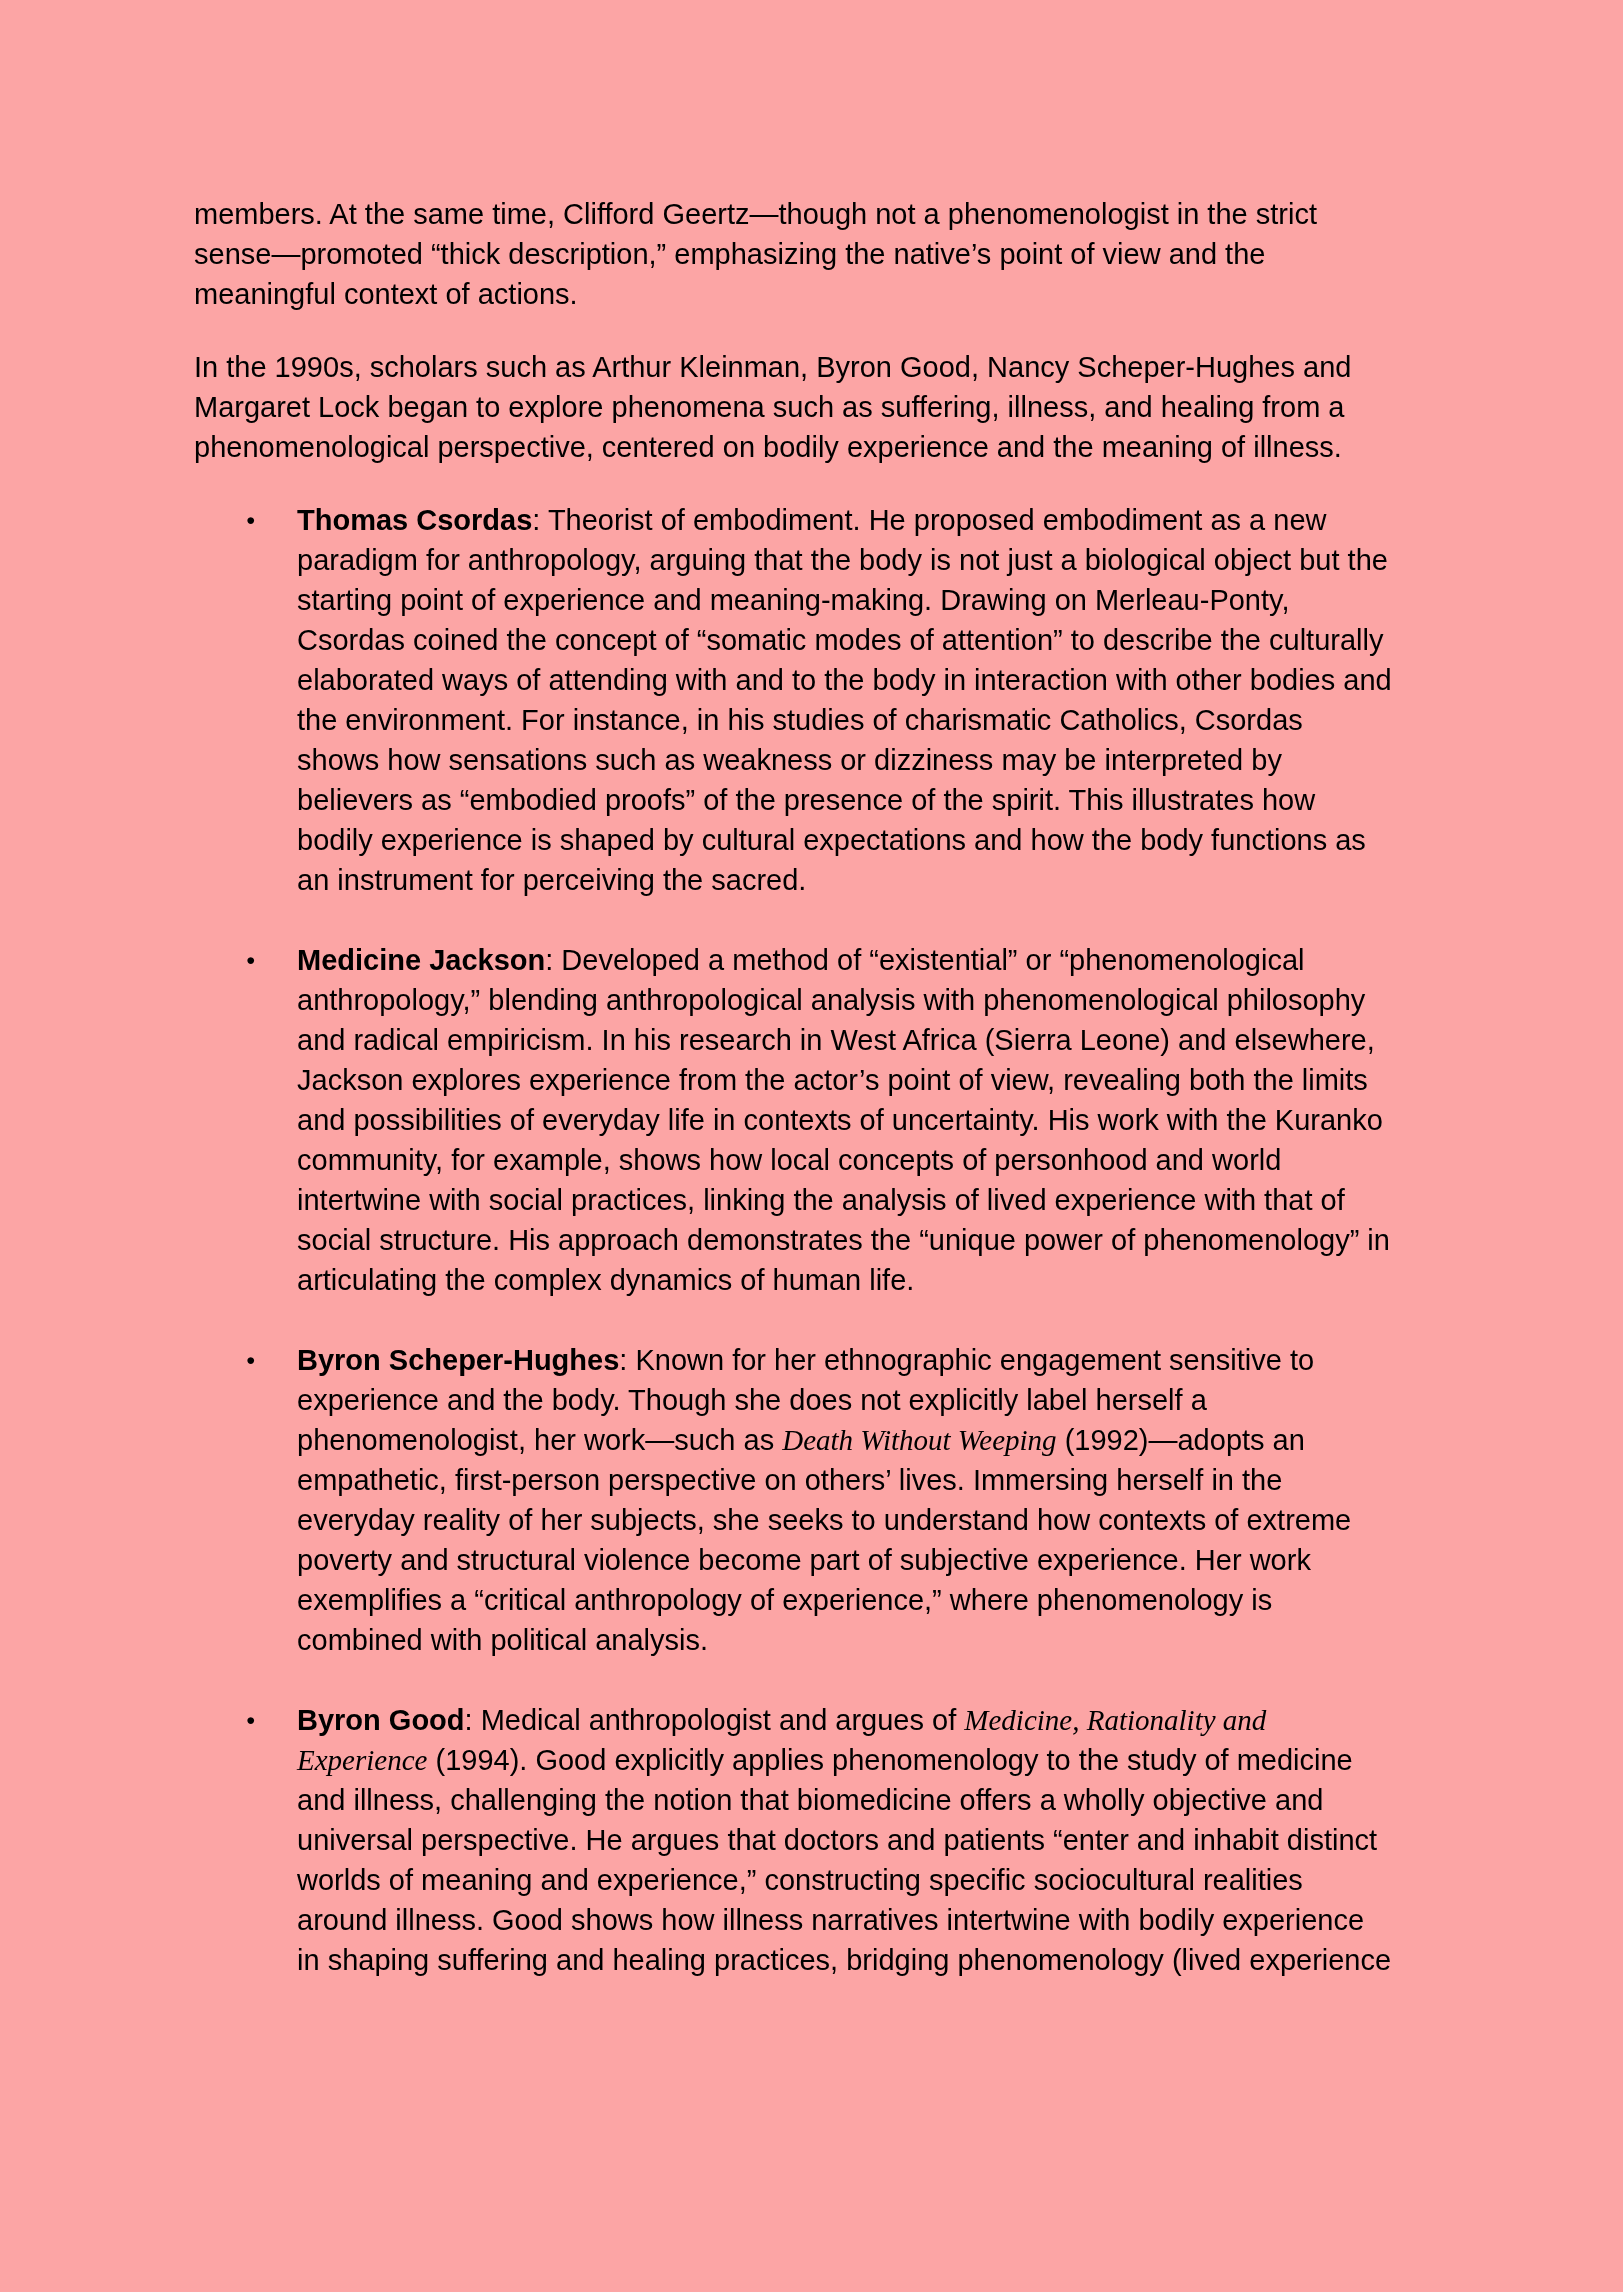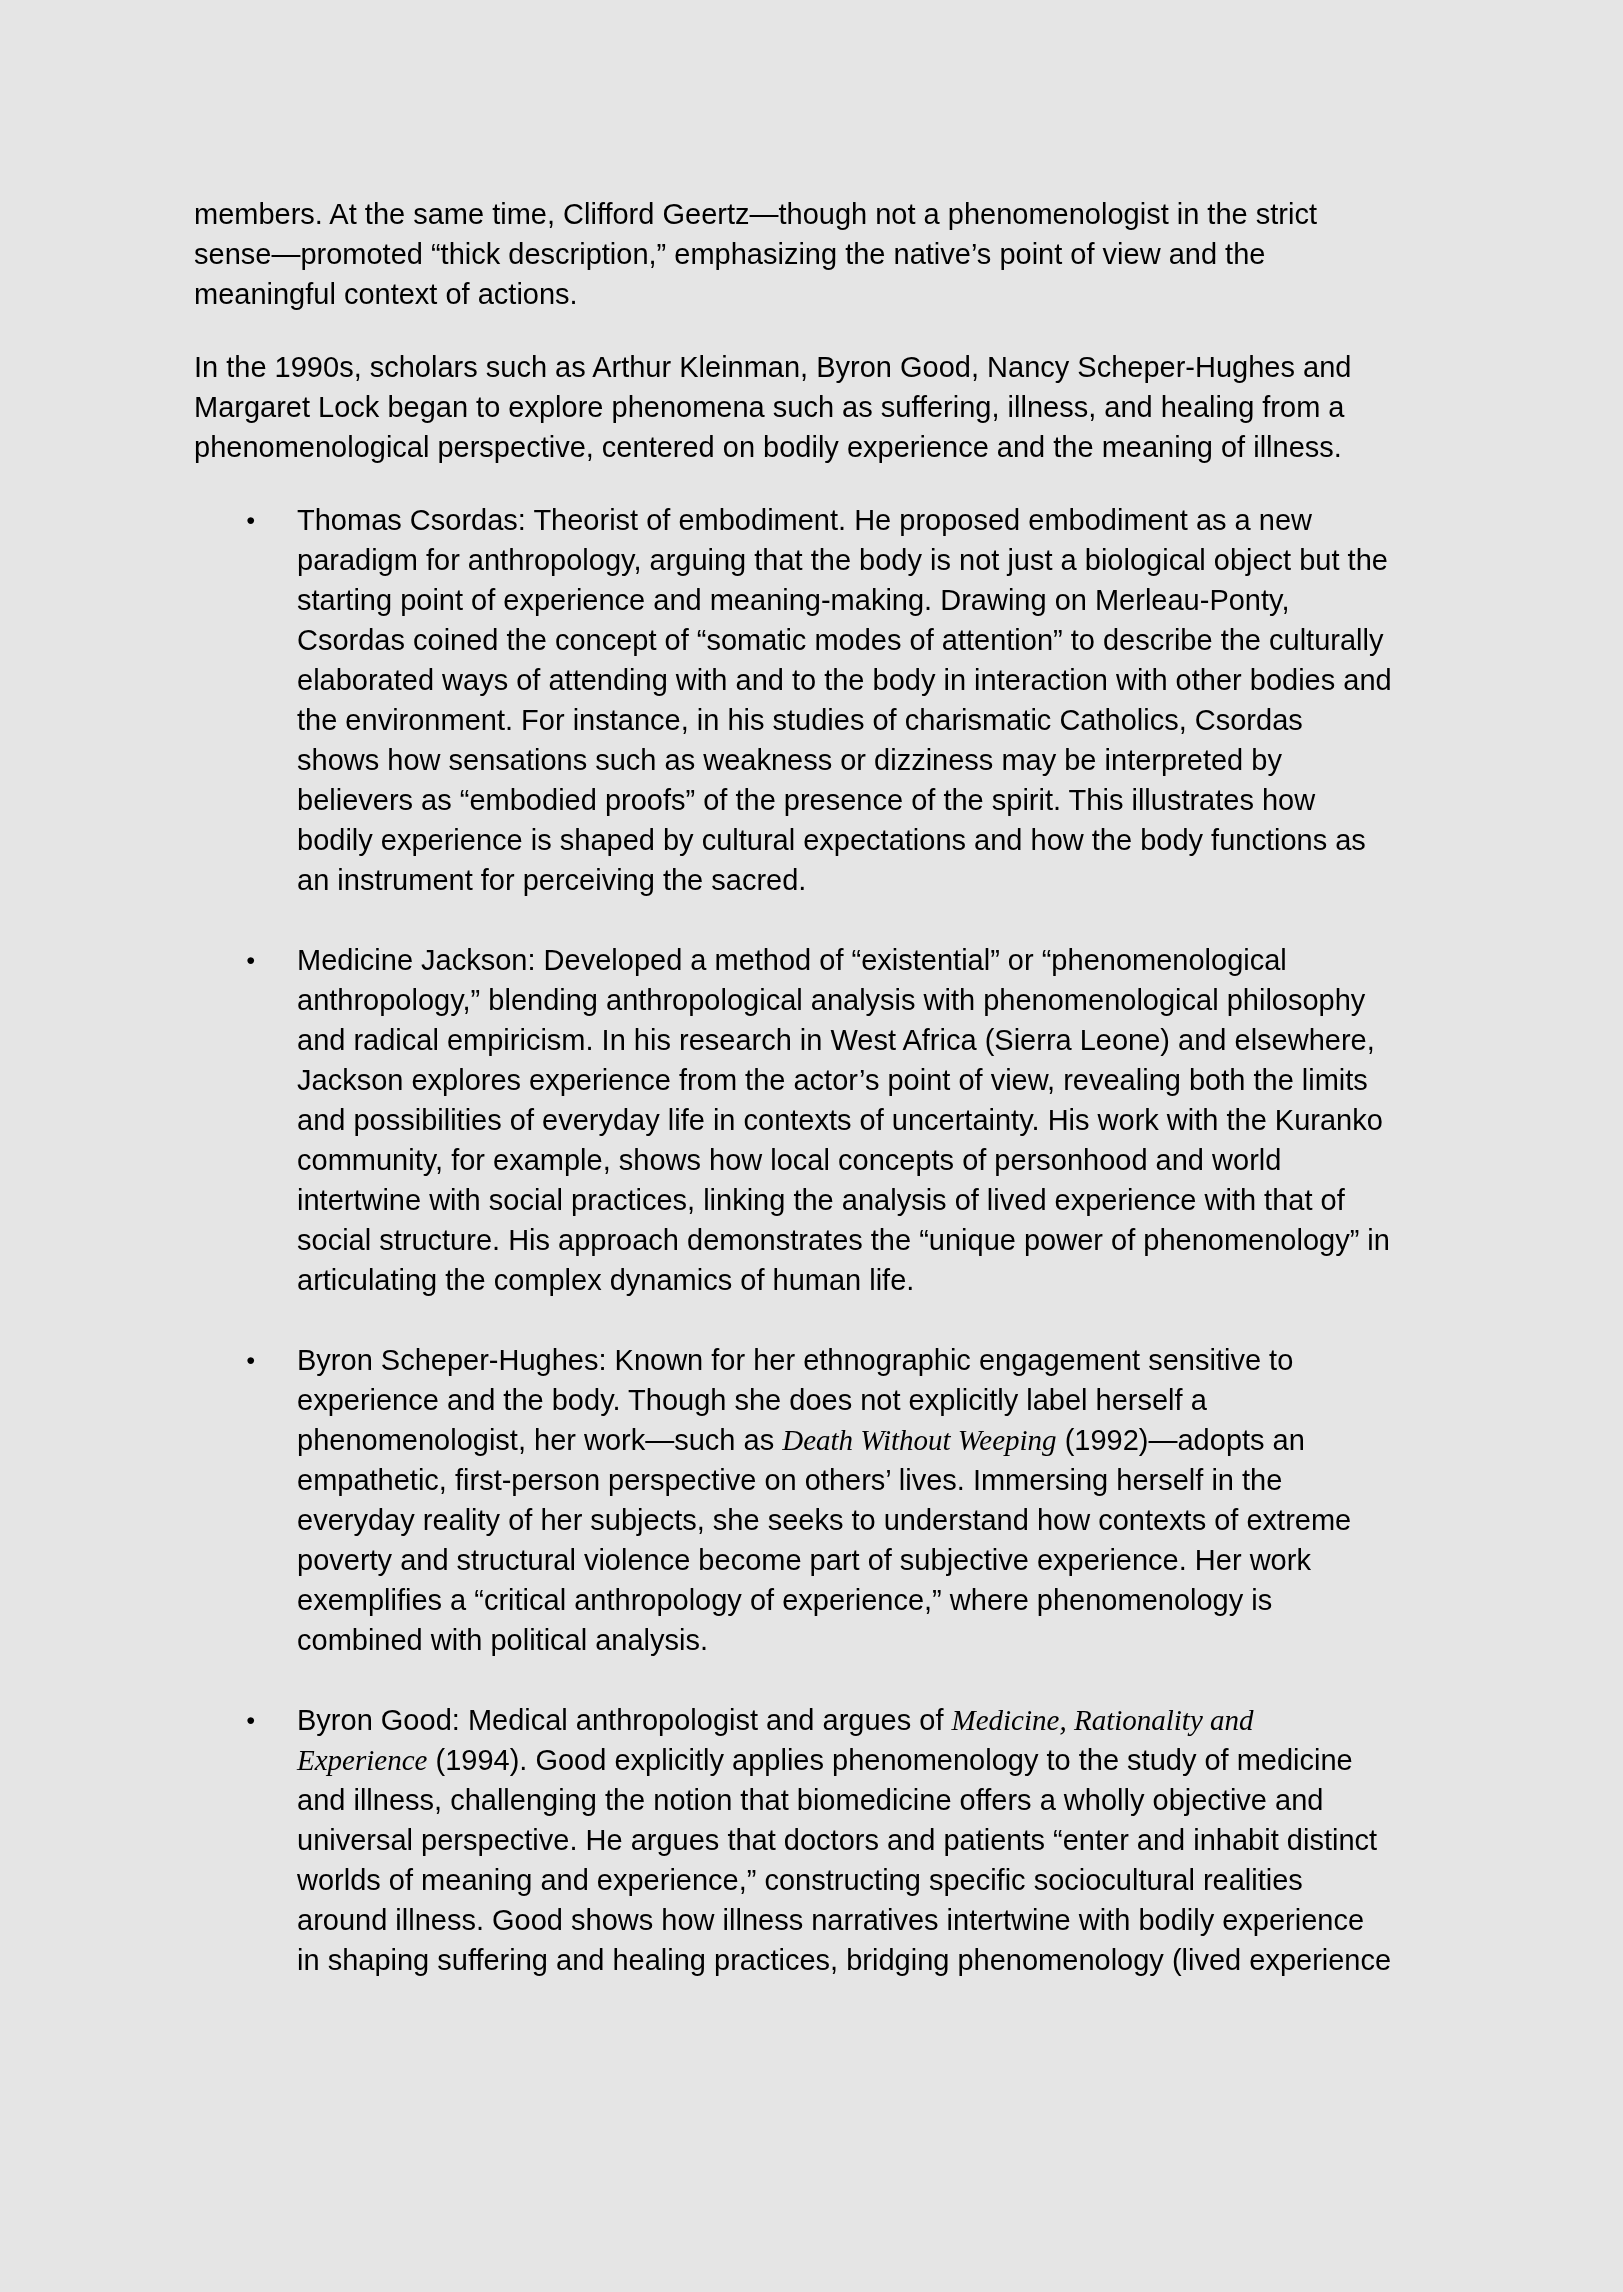--- a/index.html
+++ b/index.html
@@ -10,21 +10,21 @@
     width: 1623px;
     height: 2293px;
     background: #ffffff;
     overflow: hidden;
     position: relative;
     font-family: "Liberation Sans", sans-serif;
   }
   .doc-page {
     position: absolute;
     inset: 0;
-    background: #e5e5e5;
+    background: #fca5a5;
     padding-left: 47px;
   }
   .doc-body {
     position: absolute;
     left: 194px;
     top: 194px;
     width: 1264px;
     color: #000000;
     font-size: 29px;
     line-height: 40px;
@@ -45,21 +45,21 @@
     position: absolute;
     left: 52px;
     top: 0;
     font-size: 15.7px;
     line-height: 40px;
     color: #000000;
   }
   .bullet-text {
     white-space: pre;
   }
-  .bold   { font-weight: normal; }
+  .bold   { font-weight: bold; }
   .italic { font-style: italic; font-family: Liberation Serif, serif; }
 </style>
 </head>
 <body>
 
 <div class="doc-page">
   <div class="doc-body">
       <div class="para"><span>members. At the same time, Clifford Geertz—though not a phenomenologist in the strict
 sense—promoted “thick description,” emphasizing the native’s point of view and the
 meaningful context of actions.</span></div>

